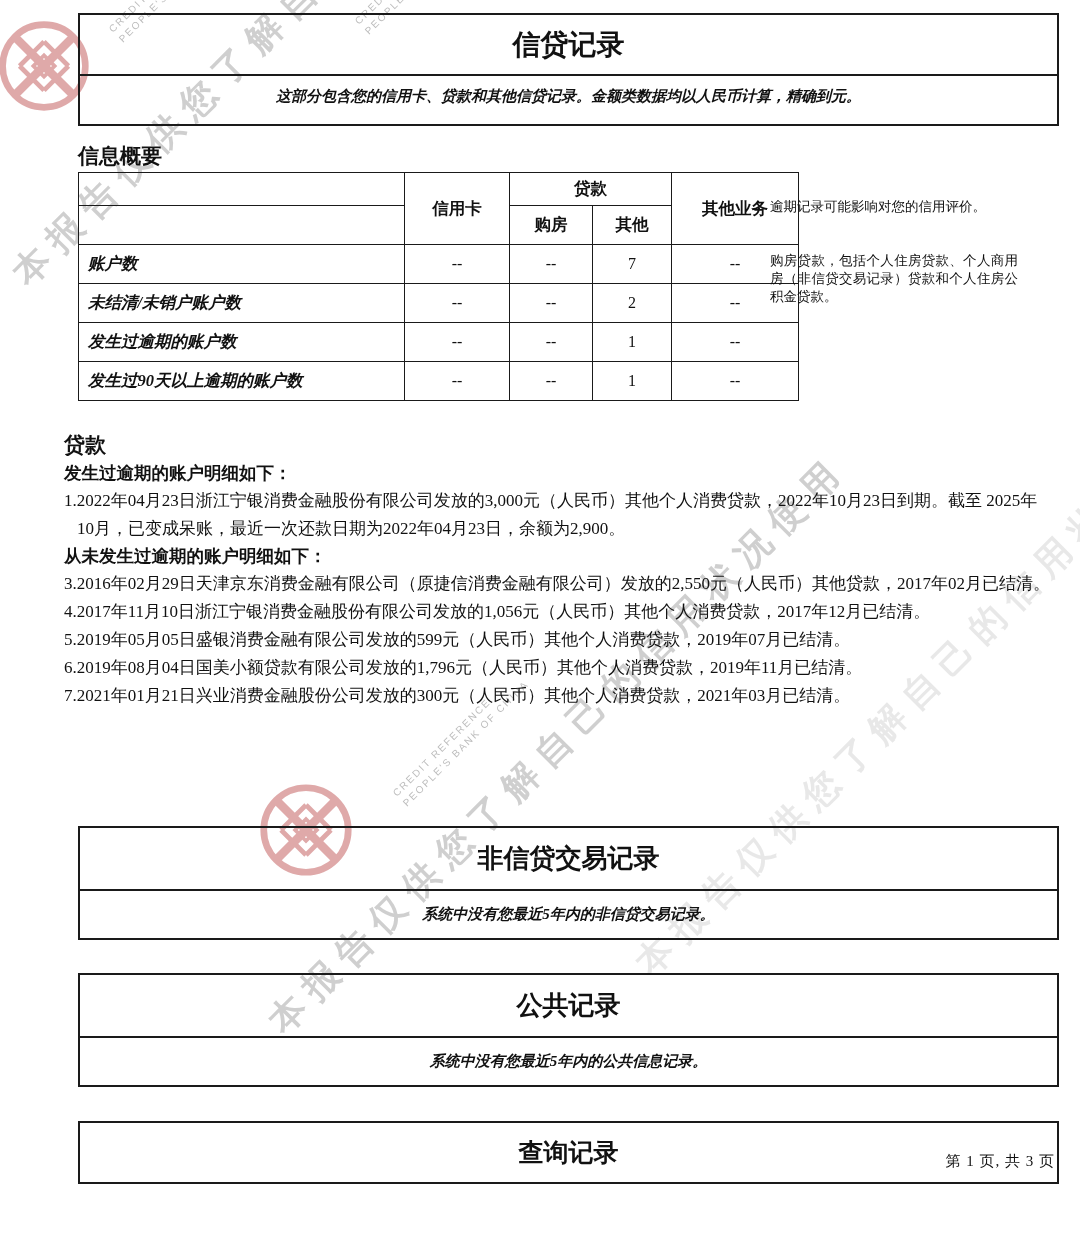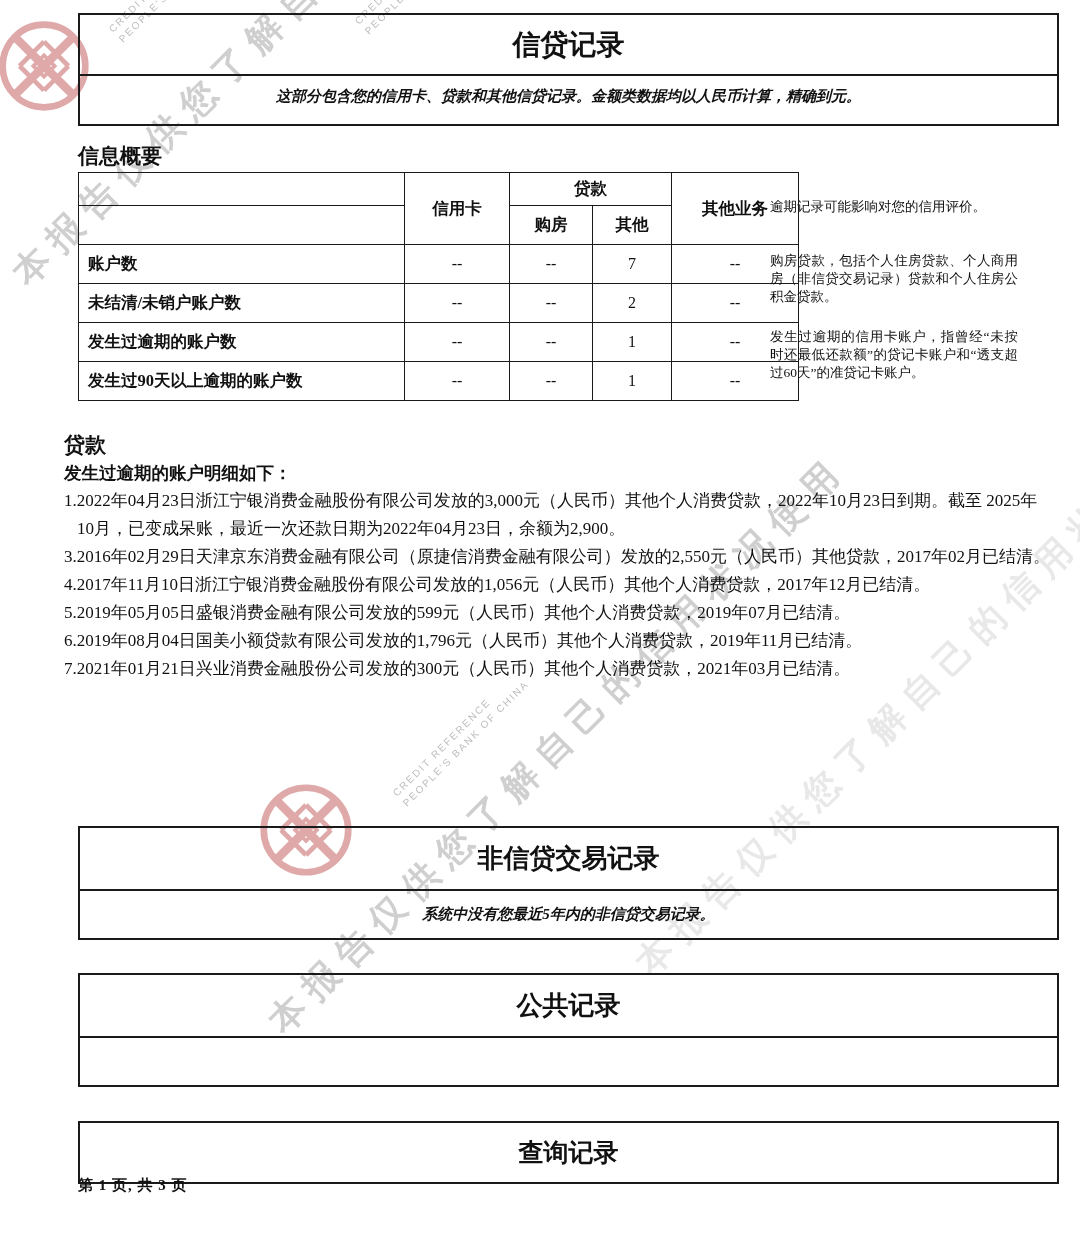--- a/index.html
+++ b/index.html
@@ -40,39 +40,39 @@
   .h-sec{font-size:21px;font-weight:bold;}
   
   table.summary{
     border-collapse:collapse;position:absolute;left:78px;top:172px;
     font-size:16px;table-layout:fixed;
   }
   table.summary td{
     border:1.5px solid #1a1a1a;text-align:center;vertical-align:middle;
     padding:0 4px;height:38px;
   }
-  table.summary td.lbl{text-align:left;font-weight:bold;padding-left:9px;font-size:16.5px;}
+  table.summary td.lbl{text-align:left;font-weight:bold;padding-left:9px;font-size:16.5px;font-style:italic;}
   table.summary td.hd{font-weight:bold;font-size:16.5px;}
   table.summary tr.hr1 td{height:32px;}
   
   .note{
     position:absolute;left:770px;width:248px;font-size:13.5px;line-height:18px;
     text-align:justify;
   }
   
   .loans{
     position:absolute;left:64px;top:430px;width:988px;
     font-size:17px;line-height:28px;
   }
   .loans .lh{font-size:21px;font-weight:bold;line-height:30px;}
   .loans .gh{font-size:17.5px;font-weight:bold;line-height:27px;}
   .loan-item{padding-left:13px;text-indent:-13px;}
   .footer{
-    position:absolute;left:78px;top:1176px;width:977px;text-align:left;
-    font-size:15px;letter-spacing:1px;font-weight:bold;
+    position:absolute;left:78px;top:1152px;width:977px;text-align:right;
+    font-size:15px;letter-spacing:1px;
   }
 </style>
 </head>
 <body>
 
 <div class="wm-layer">
 
   <svg class="wm-seal" style="left:-3px;top:19px" width="94" height="94" viewBox="0 0 100 100">
     <g stroke="#c05555" fill="none">
       <circle cx="50" cy="50" r="44" stroke-width="7"></circle>
@@ -157,40 +157,41 @@
       <td>--</td>
       <td>--</td>
       <td>1</td>
       <td>--</td>
     </tr>
   </tbody>
     </table>
 
   <div class="note" style="top:198px">逾期记录可能影响对您的信用评价。</div>
   <div class="note" style="top:252px">购房贷款，包括个人住房贷款、个人商用房（非信贷交易记录）贷款和个人住房公积金贷款。</div>
-  <div class="note" style="top:328px">发生过逾期的信用卡账户，指曾经“未按时还最低还款额”的贷记卡账户和“透支超过60天”的准贷记卡账户。</div>
 
   <div class="loans">
     <div class="lh">贷款</div>
     <div class="gh">发生过逾期的账户明细如下：</div>
     <div class="loan-item"><span>1.</span><span>2022年04月23日浙江宁银消费金融股份有限公司发放的3,000元（人民币）其他个人消费贷款，2022年10月23日到期。截至 2025年10月，已变成呆账，最近一次还款日期为2022年04月23日，余额为2,900。</span></div>
+    <div class="gh">从未发生过逾期的账户明细如下：</div>
     <div class="loan-item"><span>3.</span><span>2016年02月29日天津京东消费金融有限公司（原捷信消费金融有限公司）发放的2,550元（人民币）其他贷款，2017年02月已结清。</span></div>
     <div class="loan-item"><span>4.</span><span>2017年11月10日浙江宁银消费金融股份有限公司发放的1,056元（人民币）其他个人消费贷款，2017年12月已结清。</span></div>
     <div class="loan-item"><span>5.</span><span>2019年05月05日盛银消费金融有限公司发放的599元（人民币）其他个人消费贷款，2019年07月已结清。</span></div>
     <div class="loan-item"><span>6.</span><span>2019年08月04日国美小额贷款有限公司发放的1,796元（人民币）其他个人消费贷款，2019年11月已结清。</span></div>
     <div class="loan-item"><span>7.</span><span>2021年01月21日兴业消费金融股份公司发放的300元（人民币）其他个人消费贷款，2021年03月已结清。</span></div>
   </div>
 
   <div class="banner" style="top:826px;height:110px">
     <div class="bt" style="height:61px;font-size:26px">非信贷交易记录</div>
     <div class="bc" style="height:47px">系统中没有您最近5年内的非信贷交易记录。</div>
   </div>
 
   <div class="banner" style="top:973px;height:110px">
     <div class="bt" style="height:61px;font-size:26px">公共记录</div>
+    <div class="bc" style="height:47px">系统中没有您最近5年内的公共信息记录。</div>
   </div>
 
   <div class="banner single" style="top:1121px;height:59px">
     <div class="bt" style="height:59px;font-size:25px">查询记录</div>
   </div>
 
   <div class="footer">第 1 页, 共 3 页</div>
 </div>
 
 </body></html>

